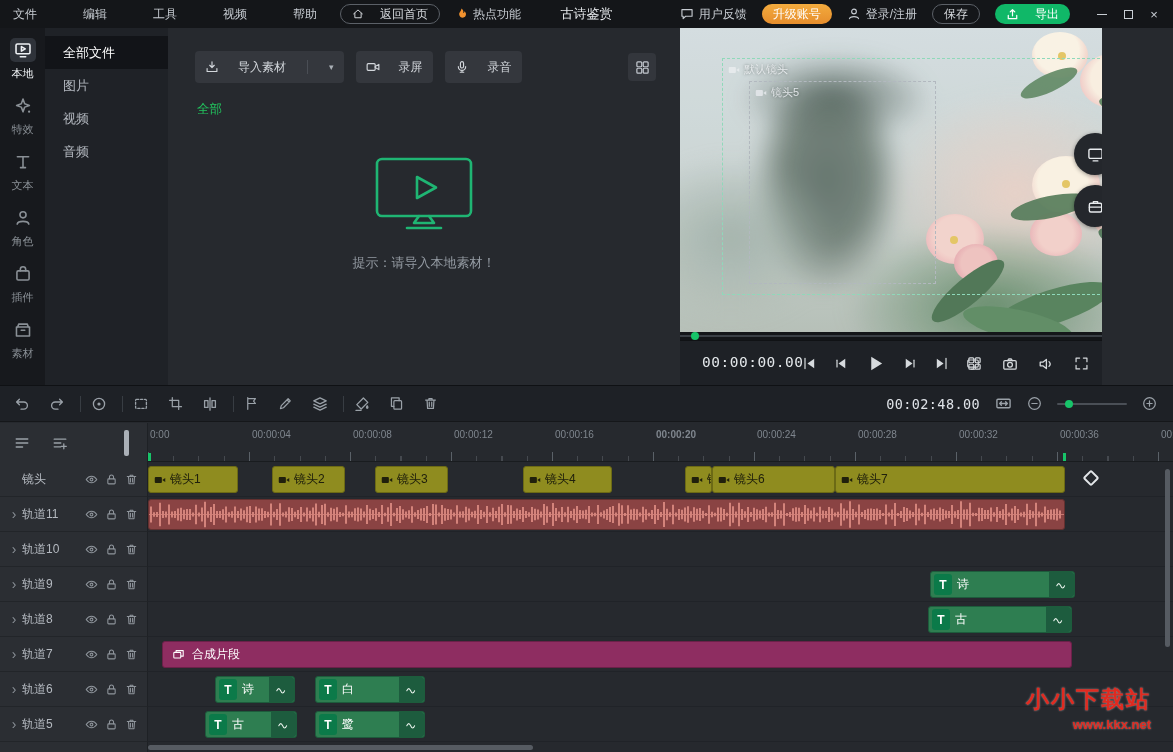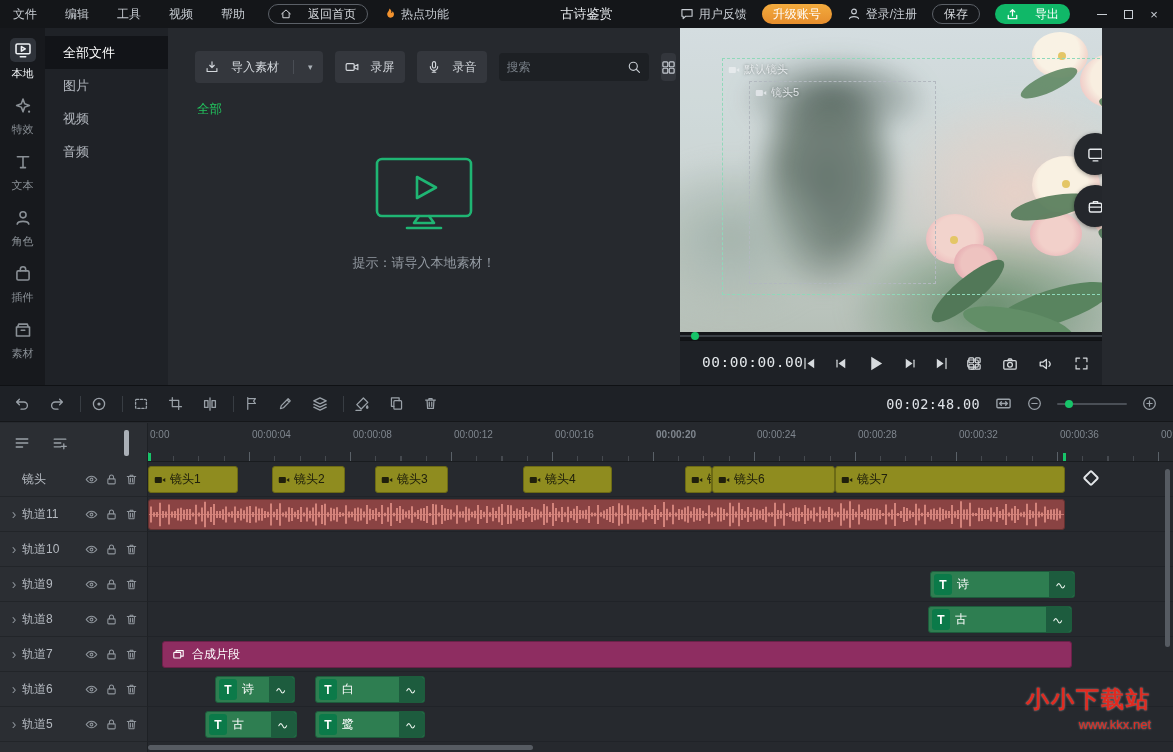--- a/index.html
+++ b/index.html
@@ -9,21 +9,21 @@
   svg{display:block}
 
   
   .topbar{position:absolute;top:0;left:0;right:0;height:28px;background:#141619;display:flex;align-items:center;font-size:12px;z-index:30}
   .menu-item{padding:0 13px;line-height:28px;color:#c6cbd1;cursor:default}
   .pill{display:inline-flex;align-items:center;gap:16px;height:20px;padding:0 11px;border-radius:11px;font-size:12px;white-space:nowrap}
   .pill.ghost{border:1px solid #5b6067;color:#d7dade}
   .pill.orange{background:linear-gradient(180deg,#f3ab3e,#e68d2c);color:#fff;border:none}
   .pill.green{background:#10b868;color:#fff;border:none}
   .tb-item{display:inline-flex;align-items:center;gap:5px;color:#c6cbd1;white-space:nowrap}
-  .topbar .left{display:flex;align-items:center;gap:2px}
+  .topbar .left{display:flex;align-items:center;gap:20px}
   .topbar .home-wrap{margin-left:10px}
   .topbar .hot{margin-left:14px}
   .title-center{position:absolute;left:50%;top:0;transform:translateX(-50%);line-height:28px;color:#e8ebee;font-size:13px}
   .topbar .right{margin-left:auto;display:flex;align-items:center;gap:15px;padding-right:6px}
   .winbtns{display:flex;align-items:center;gap:0;margin-left:4px}
   .winbtn{width:26px;height:28px;display:flex;align-items:center;justify-content:center;color:#c9ced4;font-size:13px}
   .win-sq{width:9px;height:9px;border:1px solid #c9ced4}
   .win-min{width:10px;height:1px;background:#c9ced4;display:inline-block}
 
   
@@ -32,21 +32,21 @@
   .side-item .tile{width:26px;height:24px;display:flex;align-items:center;justify-content:center;border-radius:5px}
   .side-item.active{color:#eef1f4}
   .side-item.active .tile{background:#2f333a}
 
   
   .lib-cats{position:absolute;top:28px;left:45px;width:123px;height:357px;background:#1f2227;padding-top:8px;z-index:4}
   .cat{height:33px;line-height:33px;padding-left:18px;font-size:13px;color:#b4b9c0;white-space:nowrap}
   .cat.active{background:#121418;color:#fff}
   .lib-main{position:absolute;top:28px;left:168px;width:512px;height:357px;background:#26292e;z-index:4}
   .lib-toolbar{display:flex;align-items:center;gap:12px;padding:23px 24px 0 27px}
-  .btn{display:inline-flex;align-items:center;gap:12px;height:30px;padding:16px 10px;background:#34373d;border-radius:4px;color:#d3d7dc;font-size:12px;white-space:nowrap}
+  .btn{display:inline-flex;align-items:center;gap:19px;height:30px;padding:16px 10px;background:#34373d;border-radius:4px;color:#d3d7dc;font-size:12px;white-space:nowrap}
   .btn .vdiv{width:1px;height:14px;background:#4a4e55;margin:0 2px}
   .caret{font-size:9px;color:#aab0b7}
   .searchbox{display:flex;align-items:center;height:28px;width:150px;background:#1d2024;border-radius:4px;padding:0 8px}
   .searchbox input{flex:1;min-width:0;background:transparent;border:none;outline:none;color:#cfd4da;font-size:12px;font-family:inherit}
   .searchbox input::placeholder{color:#767d85}
   .gridbtn{margin-left:auto;width:28px;height:28px;background:#33363c;border-radius:4px;display:flex;align-items:center;justify-content:center;color:#c3c8cf}
   .filter-all{margin:18px 0 0 29px;font-size:12.5px;color:#22c55e}
   .empty{display:flex;flex-direction:column;align-items:center;margin-top:38px}
   .empty .tip{margin-top:22px;font-size:13px;color:#949ba3}
 
@@ -131,21 +131,21 @@
   .tbox{flex:none;width:18px;height:21px;margin:0 5px 0 3px;background:#0b7a49;border-radius:3px;color:#fff;font-weight:bold;font-size:12px;display:flex;align-items:center;justify-content:center}
   .textlbl{white-space:nowrap}
   .cap{flex:none;margin-left:auto;width:25px;height:100%;background:#1d5c3e;border-radius:0 3px 3px 0;display:flex;align-items:center;justify-content:center;color:#e9f3ec}
   .clip.groupclip{top:4px;height:27px;background:#8e2d61;border:1px solid #6b2049;color:#fff;font-size:12px;gap:7px;padding-left:9px}
   .diamond{position:absolute;top:10px;width:12px;height:12px;border:2px solid #e3e6e9;border-radius:2px;transform:rotate(45deg);background:rgba(0,0,0,0)}
   .vscroll{position:absolute;right:3px;top:46px;width:5px;height:178px;border-radius:3px;background:#565b62;z-index:12}
   .hscroll{position:absolute;left:148px;bottom:2px;width:385px;height:5px;border-radius:3px;background:#565b62;z-index:12}
 
   .watermark{position:absolute;right:22px;bottom:20px;text-align:right;z-index:40;color:#e02a20;text-shadow:0 0 2px rgba(255,255,255,.55)}
   .wm-title{font-size:23px;font-weight:bold;letter-spacing:2px}
-  .wm-url{font-size:13px;font-weight:normal;margin-top:2px}
+  .wm-url{font-size:13px;font-weight:bold;margin-top:2px}
 </style>
 </head>
 <body>
 
 <div class="app">
 
   <header class="topbar">
     <div class="left" id="menu-items">
         <span class="menu-item">文件</span>
         <span class="menu-item">编辑</span>
@@ -298,29 +298,20 @@
         <span>录屏</span>
       </span>
       <span class="btn">
         <span id="ic-mic">
             <svg width="14" height="14" viewBox="0 0 16 16" fill="none" stroke="currentColor" stroke-width="1.3" stroke-linecap="round" stroke-linejoin="round">
               <rect x="6.2" y="1.8" width="3.6" height="7.4" rx="1.8"></rect>
               <path d="M3.8 7.6a4.2 4.2 0 0 0 8.4 0M8 11.8v2.2M6 14h4"></path>
             </svg>
           </span>
         <span>录音</span>
-      </span>
-      <span class="searchbox">
-        <input placeholder="搜索" style="">
-        <span id="ic-search">
-            <svg width="14" height="14" viewBox="0 0 16 16" fill="none" stroke="currentColor" stroke-width="1.3" stroke-linecap="round" stroke-linejoin="round">
-              <circle cx="7.2" cy="7.2" r="4.6"></circle>
-              <path d="M10.6 10.6l3.6 3.6"></path>
-            </svg>
-          </span>
       </span>
       <span class="gridbtn" id="ic-grid">
           <svg width="15" height="15" viewBox="0 0 16 16" fill="none" stroke="currentColor" stroke-width="1.3" stroke-linecap="round" stroke-linejoin="round">
             <rect x="2" y="2" width="5.2" height="5.2" rx="1"></rect>
             <rect x="8.8" y="2" width="5.2" height="5.2" rx="1"></rect>
             <rect x="2" y="8.8" width="5.2" height="5.2" rx="1"></rect>
             <rect x="8.8" y="8.8" width="5.2" height="5.2" rx="1"></rect>
           </svg>
         </span>
     </div>

